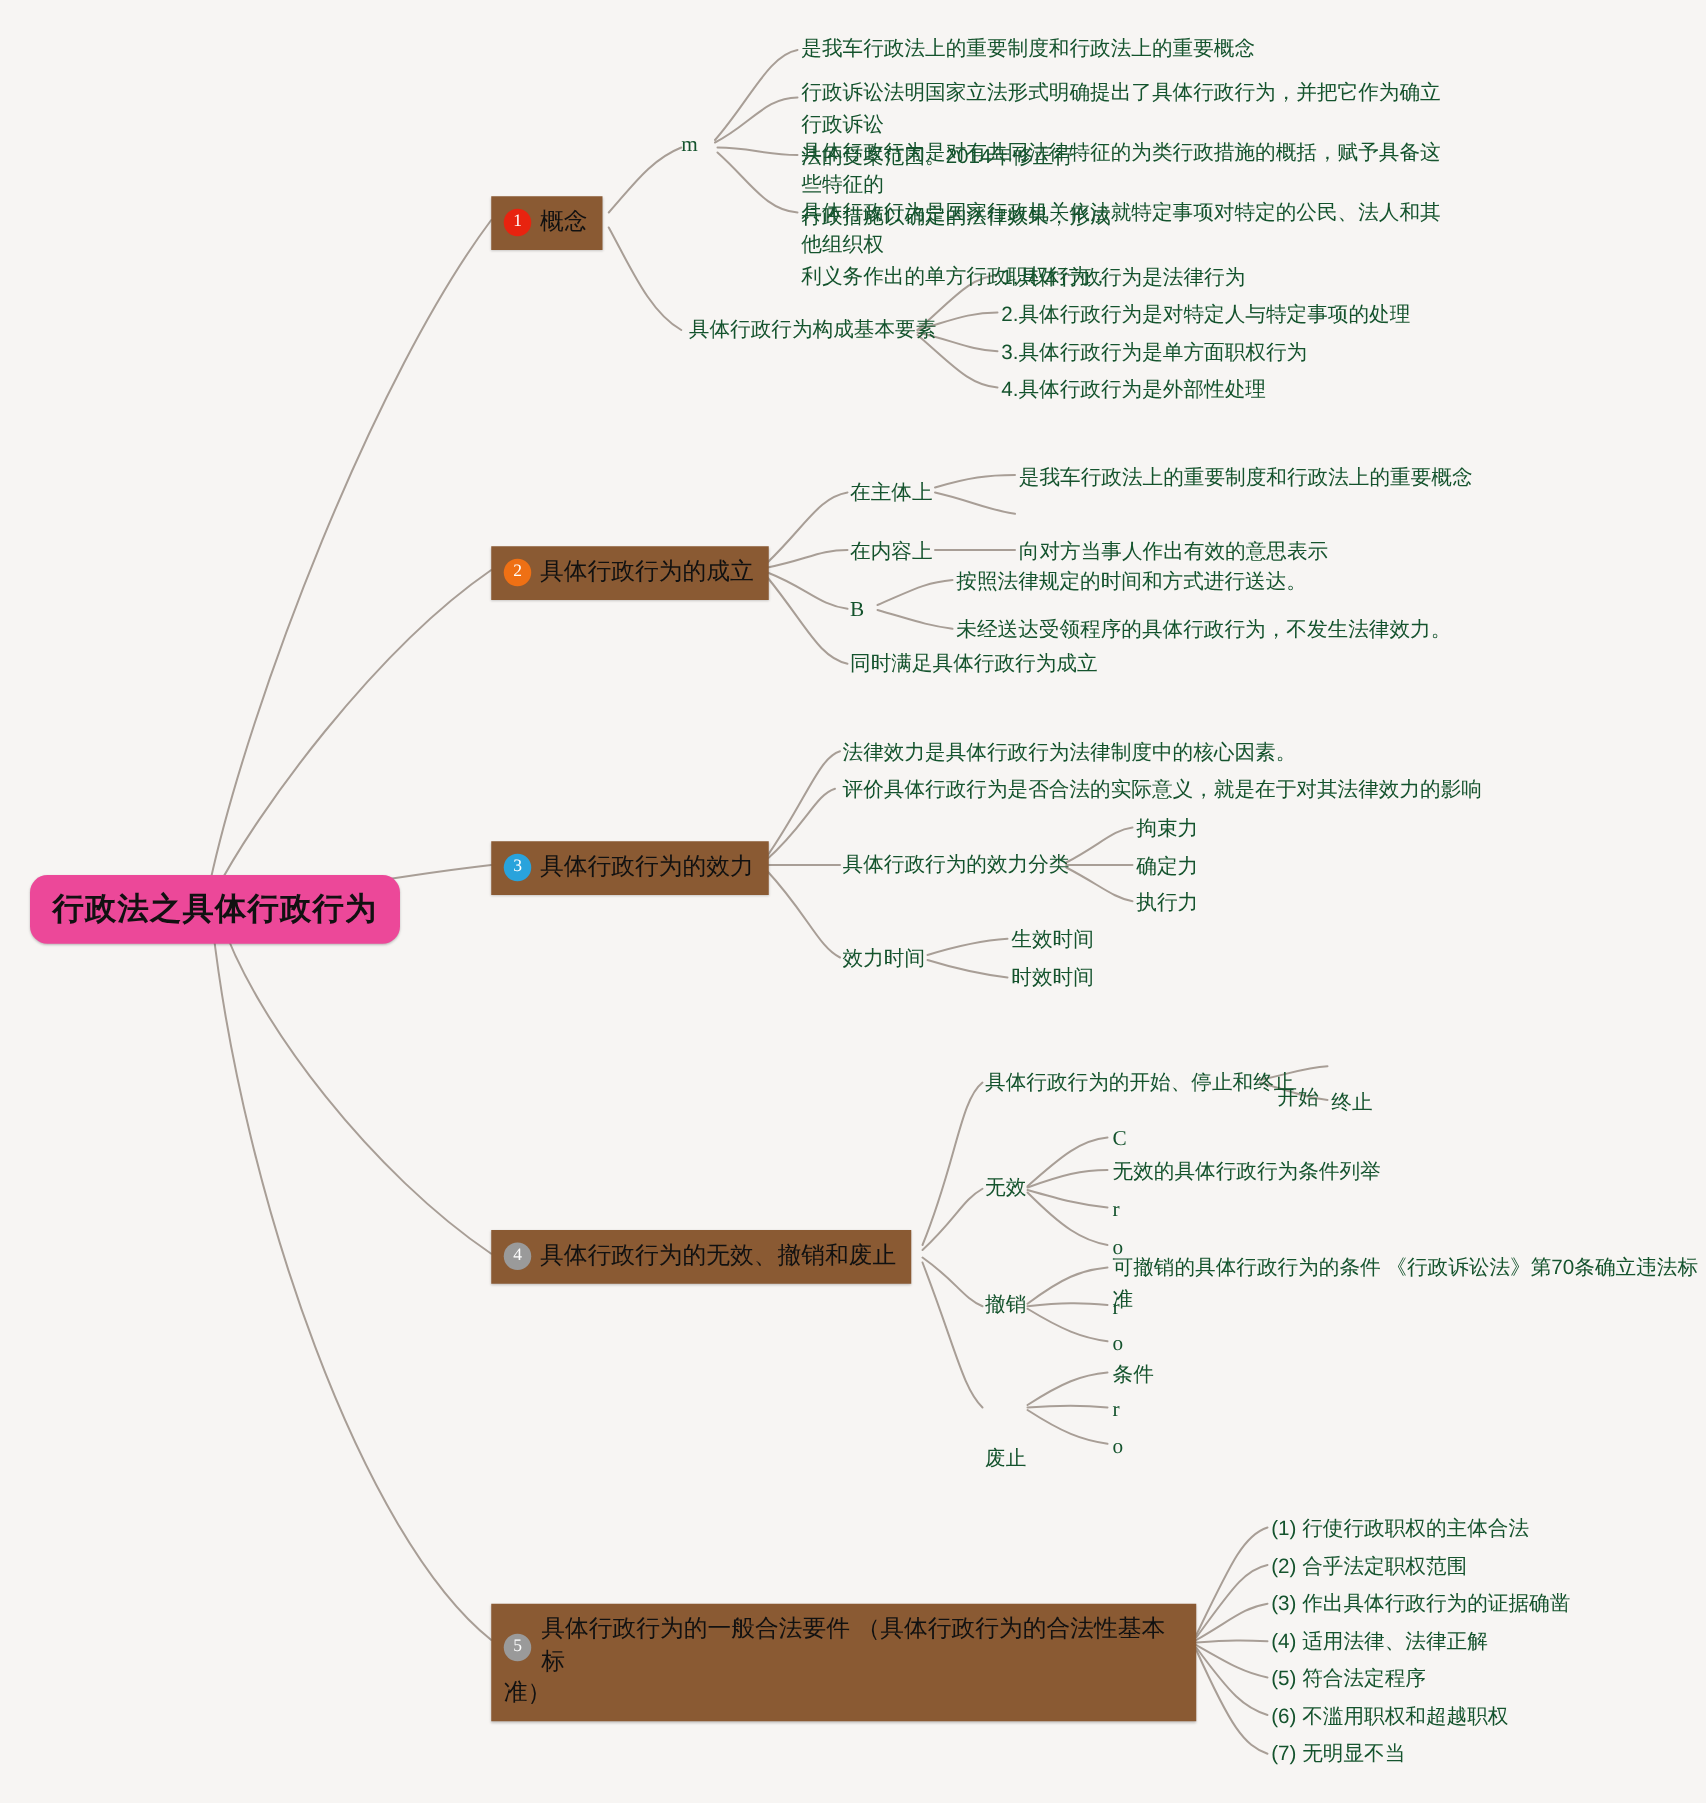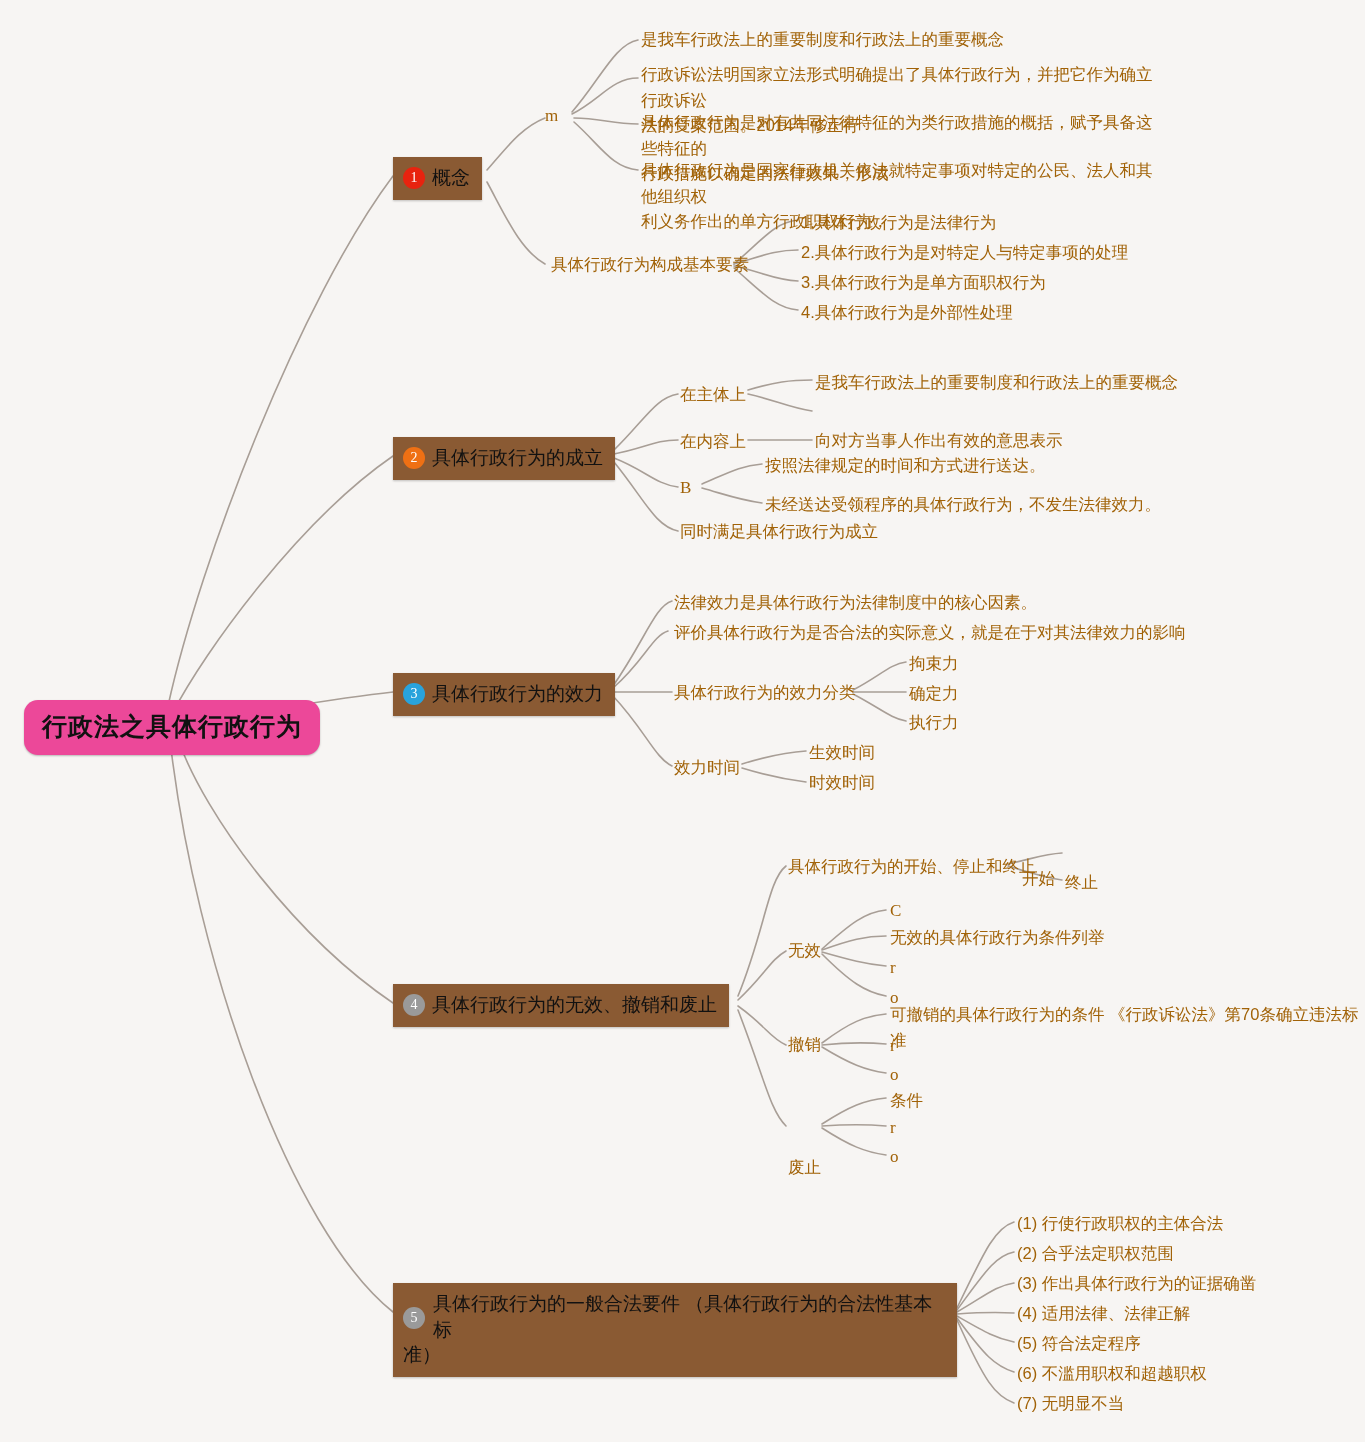--- a/index.html
+++ b/index.html
@@ -42,21 +42,21 @@
     flex:0 0 auto;
     width:22px;height:22px;border-radius:50%;
     display:inline-flex;align-items:center;justify-content:center;
     color:#fff;font-size:14px;line-height:1;
     font-family:"Liberation Serif","DejaVu Serif",serif;
   }
   .topic-label{white-space:pre-wrap;}
 
   
   .txt{
-    color:#a16207;
+    color:#14532d;
     font-size:16.5px;
     line-height:1.55;
     white-space:pre-wrap;
   }
   .txt.serif{font-family:"Liberation Serif","DejaVu Serif",serif;font-size:17px;}
 </style>
 </head>
 <body style="background: rgb(247, 245, 243);">
 
 <div id="canvas">

